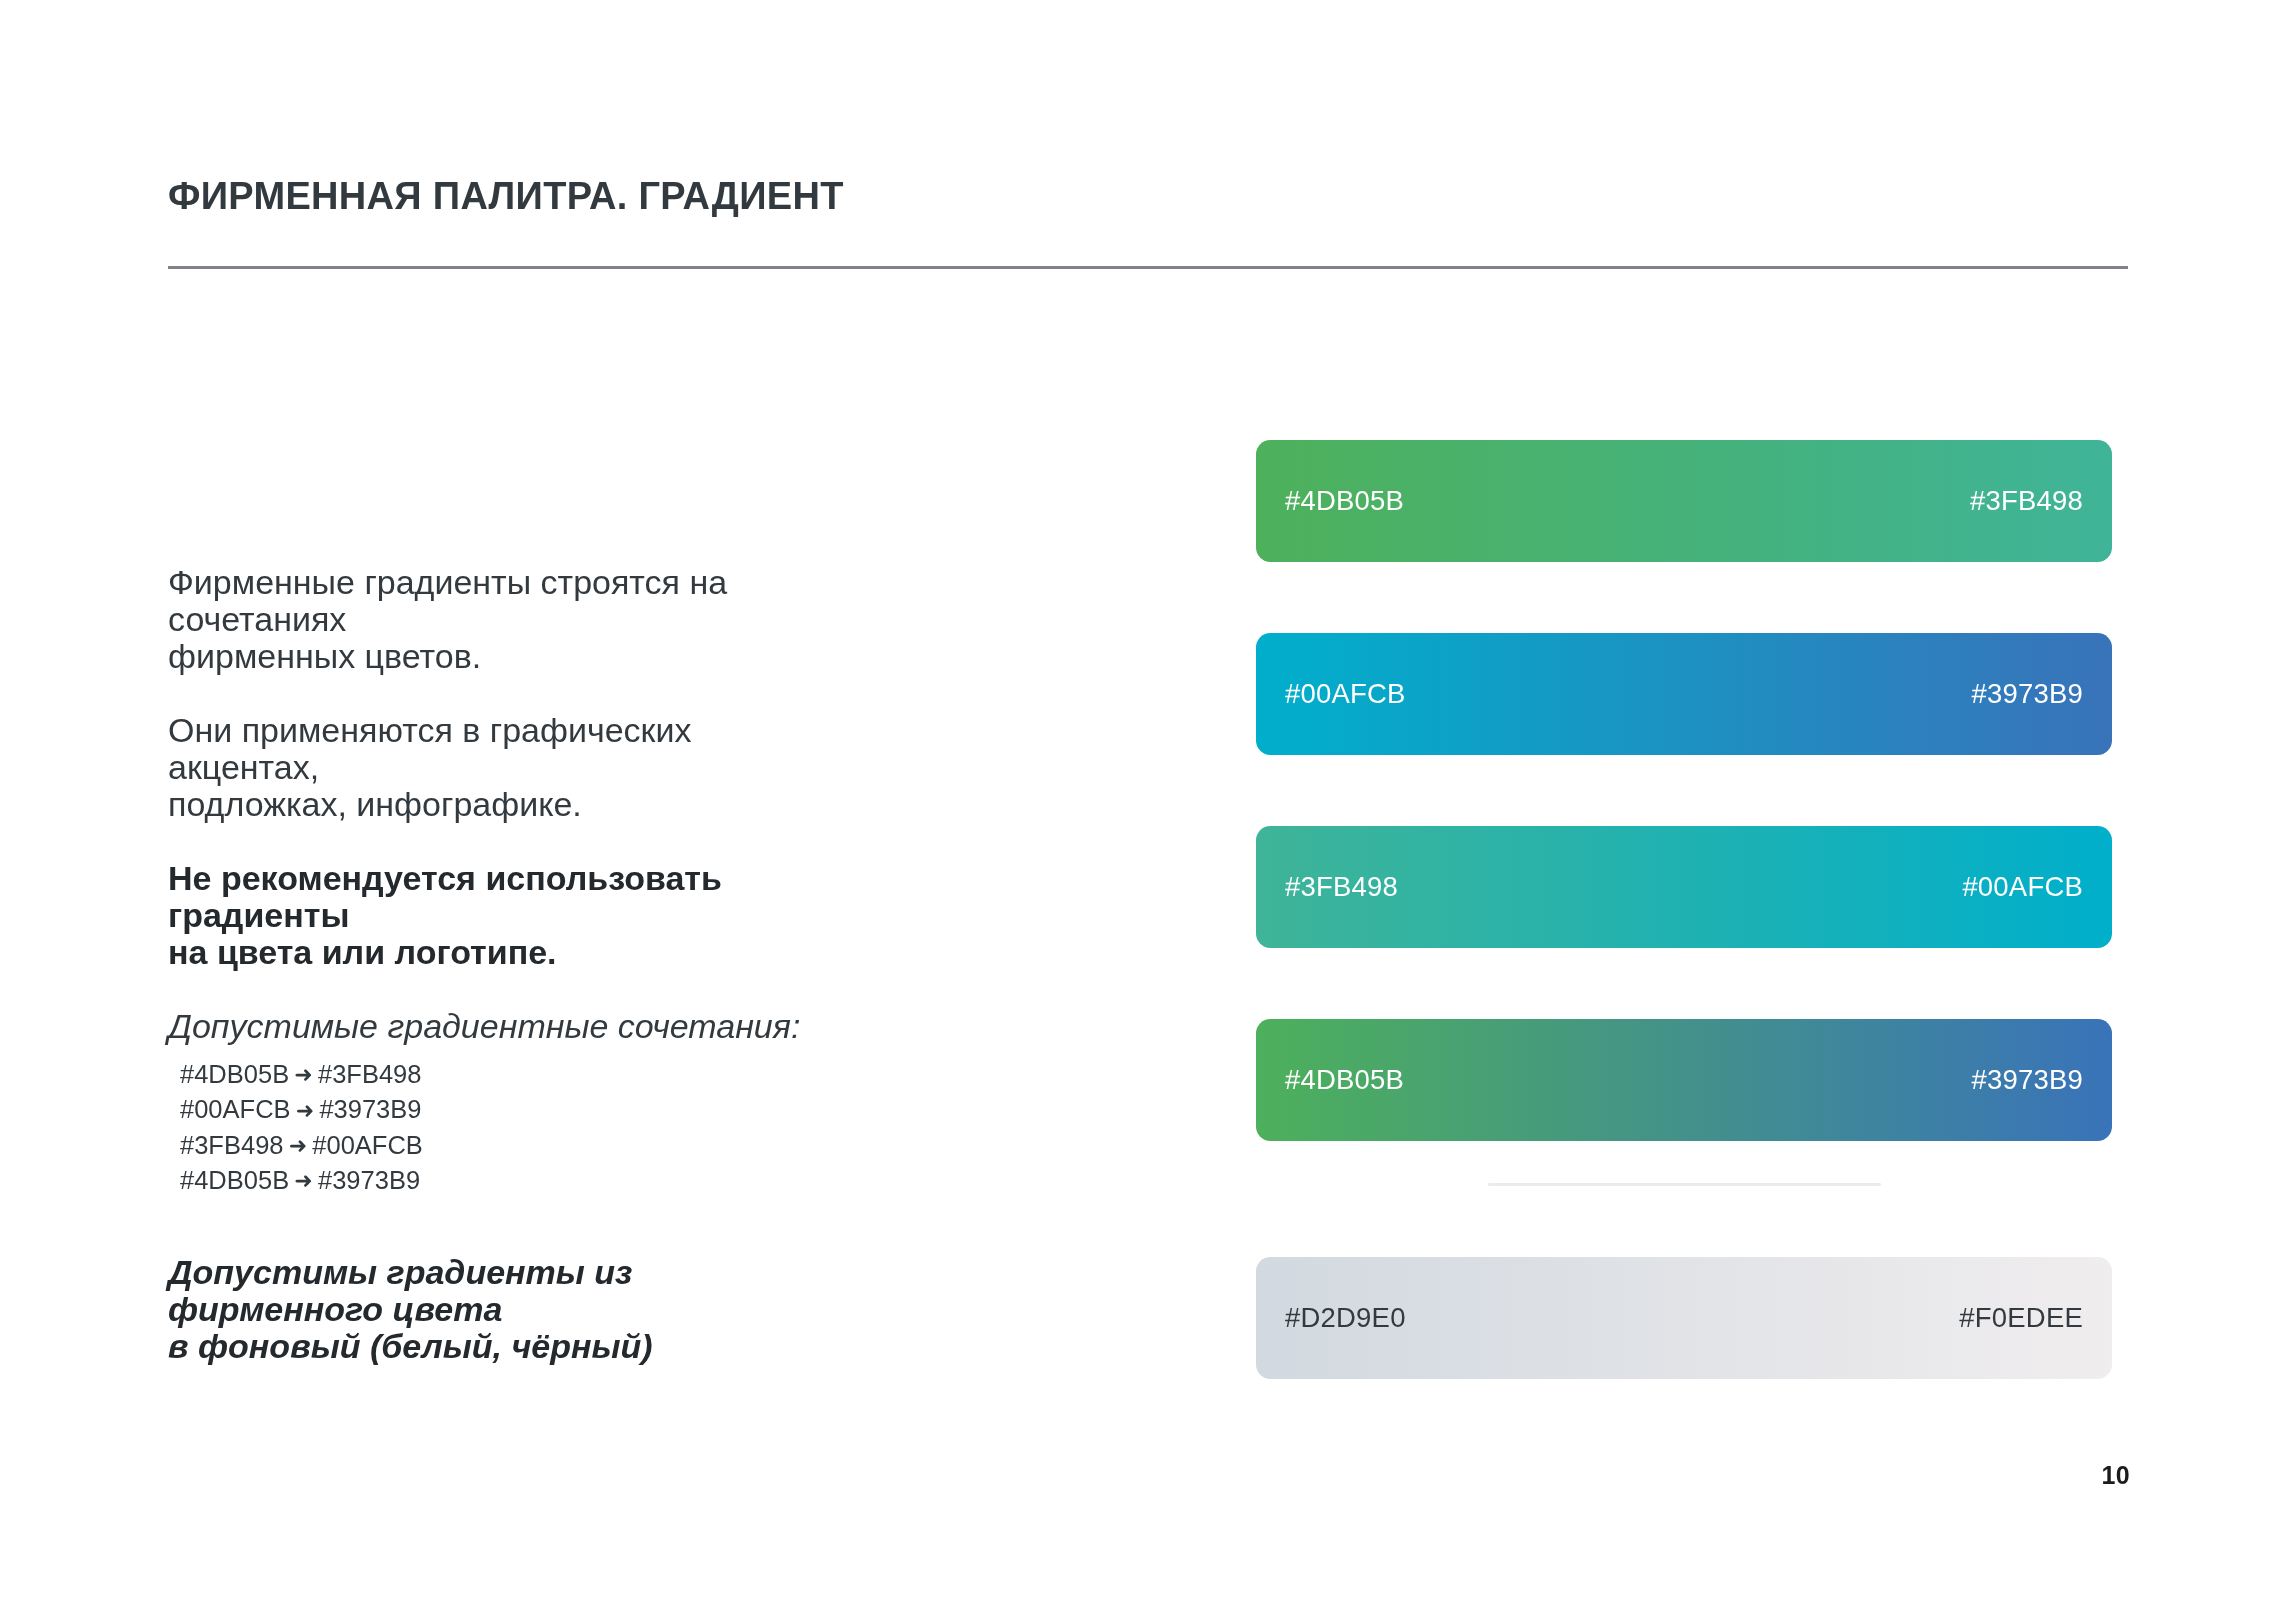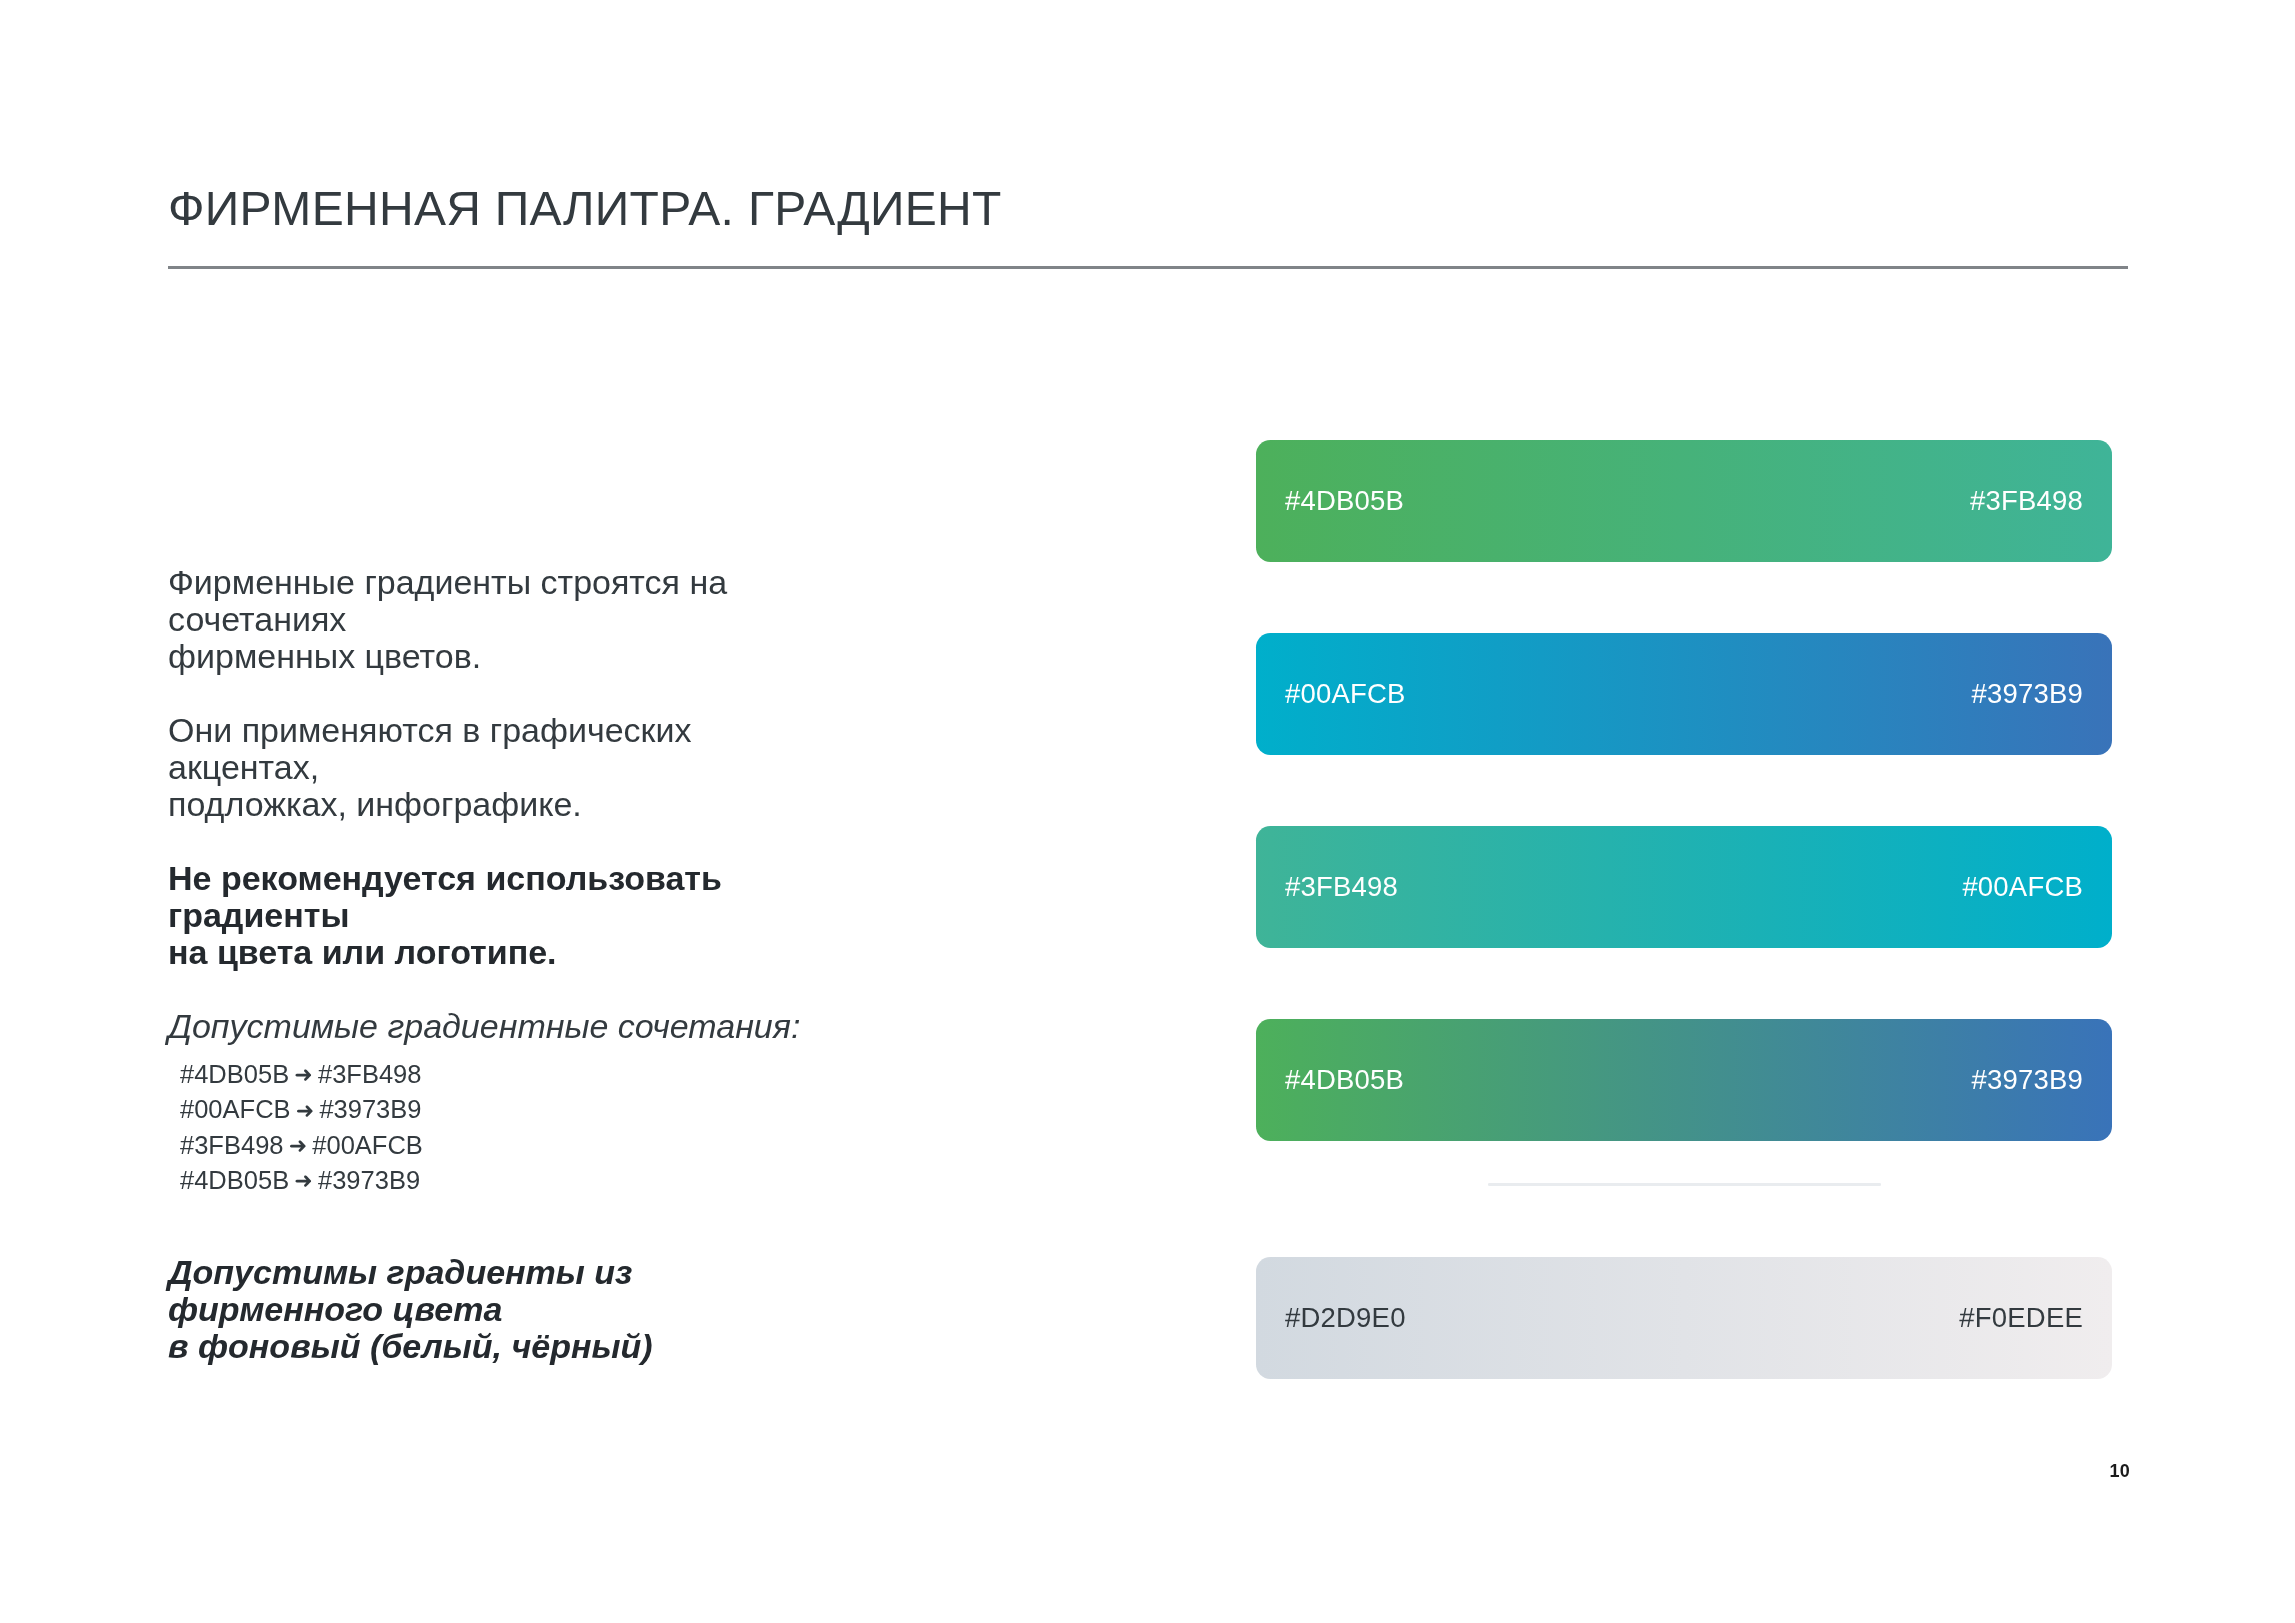--- a/index.html
+++ b/index.html
@@ -18,25 +18,25 @@
     height: 1623px;
     background: #ffffff;
     overflow: hidden;
   }
 
   
   .page-title {
     position: absolute;
     left: 168px;
     top: 152px;
-    font-size: 48px;
+    font-size: 38px;
     line-height: 1.05;
     letter-spacing: 0.3px;
     color: #333a3f;
-    font-weight: 400;
+    font-weight: 700;
     white-space: nowrap;
   }
 
   .header-rule {
     position: absolute;
     left: 168px;
     top: 266px;
     width: 1960px;
     height: 2.6px;
     background: #808488;
@@ -133,21 +133,21 @@
     border-radius: 1.3px;
     position: relative;
     top: -29px;
   }
 
   
   .page-number {
     position: absolute;
     right: 165px;
     top: 1461px;
-    font-size: 18px;
+    font-size: 25px;
     font-weight: 700;
     color: #1b1b1b;
     letter-spacing: 0.3px;
   }
 </style>
 </head>
 <body>
 
 <div id="page">
 

